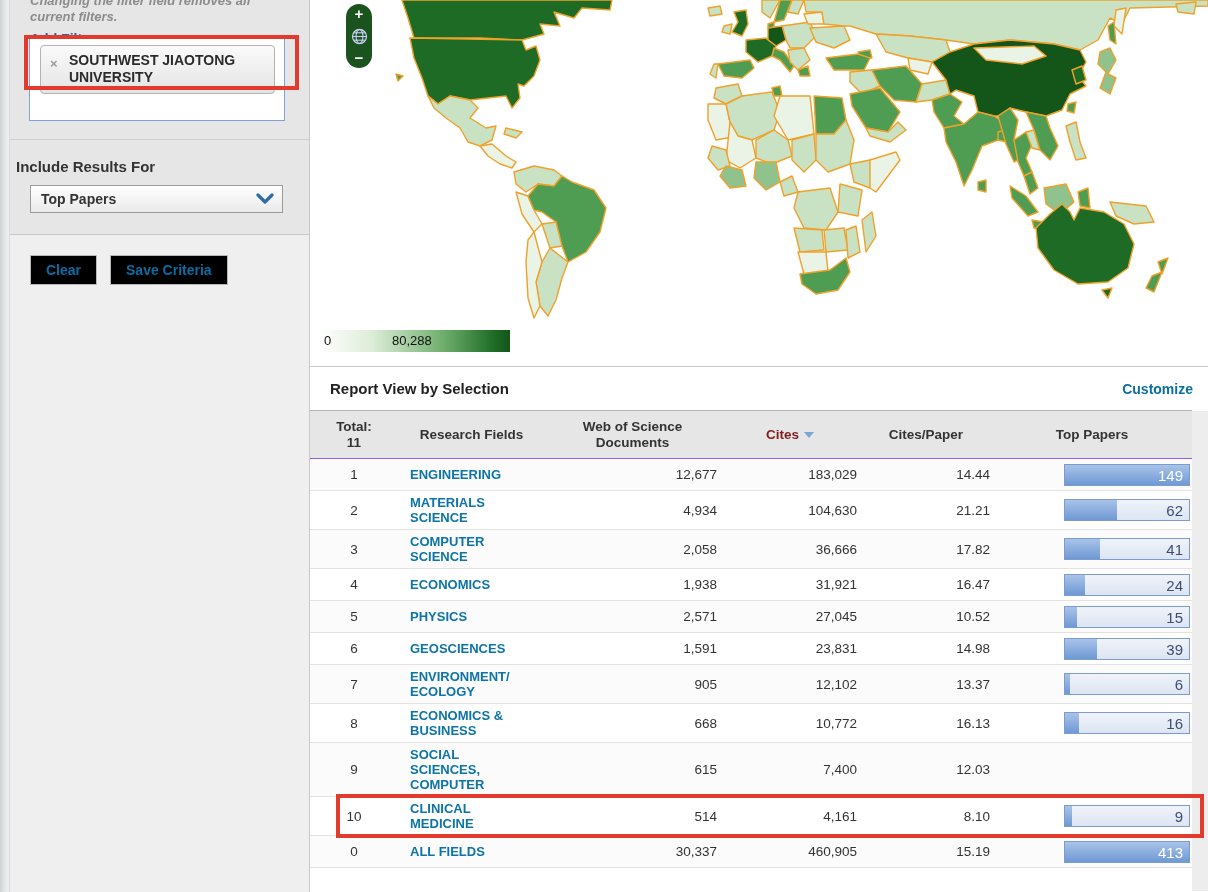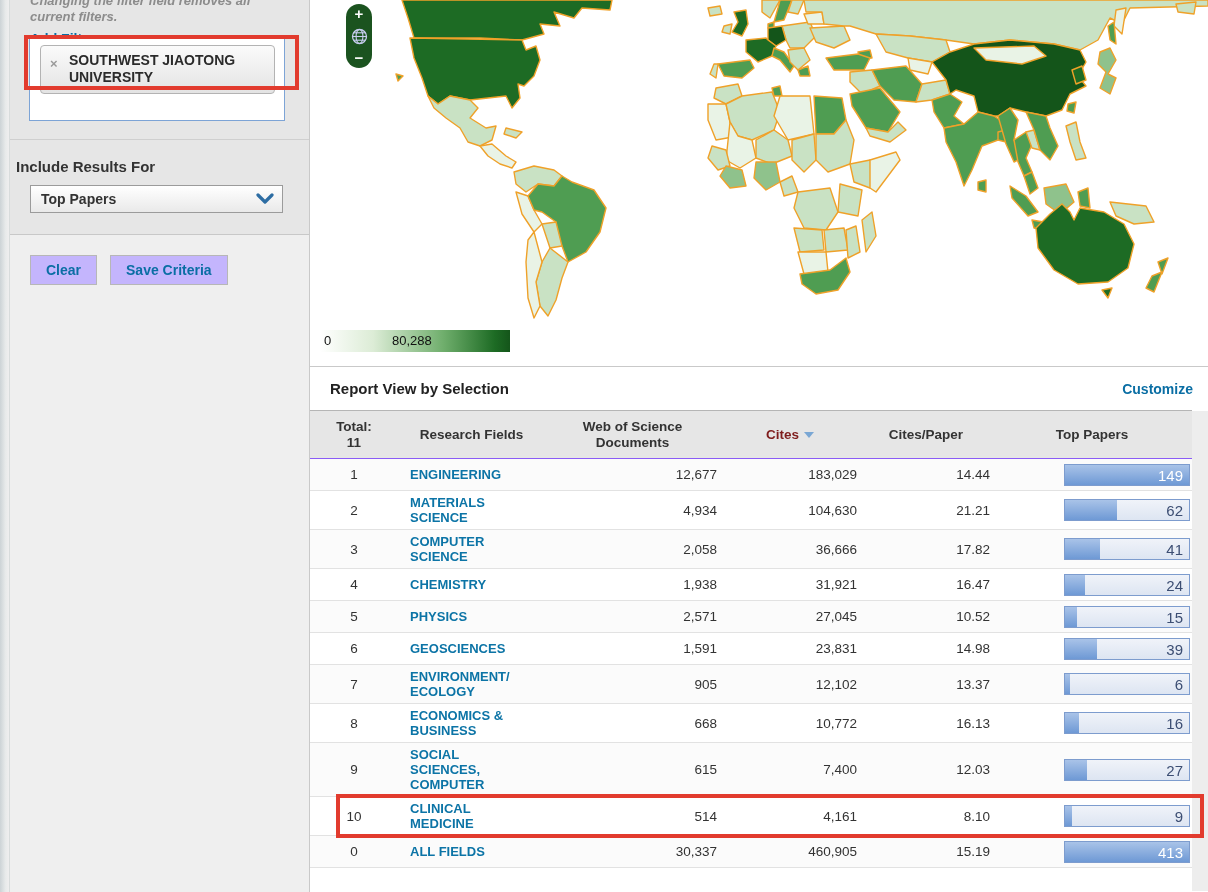--- a/index.html
+++ b/index.html
@@ -15,21 +15,21 @@
   .side-rest { position:relative; background:#efefef; padding:20px 14px 0 30px; }
   .side-note { margin-top:-7px; font-size:13px; font-weight:bold; font-style:italic; color:#8c8c8c; line-height:16px; width:250px; overflow:hidden; }
   .add-filter { display:inline-block; margin-top:6px; font-size:14px; font-weight:bold; color:#0a6ea4; text-decoration:none; }
   .filter-box { position:absolute; left:29px; top:45px; width:256px; height:83px; background:#fff; border:1px solid #7da4d6; }
   .chip { position:relative; margin:6px 9px 0 10px; padding:6px 8px 7px 28px; background:linear-gradient(#fbfbfb,#e3e3e3); border:1px solid #b3b3b3; border-radius:4px; font-size:14px; font-weight:bold; color:#2b2b2b; line-height:17px; }
   .chip .x { position:absolute; left:9px; top:9px; font-size:13px; font-weight:bold; color:#9a9a9a; cursor:pointer; }
   .side-h { font-size:15px; font-weight:bold; color:#333; }
   .select { position:absolute; left:30px; top:45px; width:253px; height:28px; background:linear-gradient(#ffffff,#e9e9e9); border:1px solid #9b9b9b; display:flex; align-items:center; padding:0 8px 0 10px; cursor:pointer; }
   .select .val { flex:1; font-size:14px; font-weight:bold; color:#333; }
   .btn-row { display:flex; gap:13px; }
-  .btn { height:30px; padding:0 15px; background:#c4b5fd; border:1px solid #b7b7b7; color:#0a6ea4; font-weight:bold; font-size:14px; font-family:"Liberation Sans",sans-serif; cursor:pointer; }
+  .btn { height:30px; padding:0 15px; background:#000000; border:1px solid #b7b7b7; color:#0a6ea4; font-weight:bold; font-size:14px; font-family:"Liberation Sans",sans-serif; cursor:pointer; }
 
   
   .ann-filter { position:absolute; left:24px; top:42px; width:275px; height:55px; border:4px solid var(--ann,#e23b2e); z-index:6; pointer-events:none; }
   .row-annotation { position:absolute; left:26px; right:-12px; top:-3px; bottom:-3px; border:4px solid var(--ann,#e23b2e); z-index:6; pointer-events:none; }
 
   
   .main { position:absolute; left:310px; top:0; width:898px; height:892px; background:#fff; }
   .map-area { position:relative; width:898px; height:367px; background:#fff; border-bottom:1px solid #c9c9c9; overflow:hidden; }
   .map-area svg { display:block; }
   .zoom-ctl { position:absolute; left:36px; top:4px; width:26px; height:64px; background:#1b531f; border-radius:13px; display:flex; flex-direction:column; align-items:center; justify-content:space-between; padding:3px 0; }
@@ -279,21 +279,21 @@
     <div class="c cpp">17.82</div>
     <div class="c top">
       <div class="bar">
         <div class="fill" style="width: 28%;"></div>
         <span class="num">41</span>
       </div>
     </div>
   </div>
           <div class="trow">
     <div class="c rank">4</div>
-    <div class="c field"><a href="#">CHEMISTRY</a></div>
+    <div class="c field"><a href="#">ECONOMICS</a></div>
     <div class="c wos">1,938</div>
     <div class="c cites">31,921</div>
     <div class="c cpp">16.47</div>
     <div class="c top">
       <div class="bar">
         <div class="fill" style="width: 16%;"></div>
         <span class="num">24</span>
       </div>
     </div>
   </div>
@@ -348,26 +348,20 @@
         <span class="num">16</span>
       </div>
     </div>
   </div>
           <div class="trow">
     <div class="c rank">9</div>
     <div class="c field"><a href="#">SOCIAL SCIENCES, COMPUTER</a></div>
     <div class="c wos">615</div>
     <div class="c cites">7,400</div>
     <div class="c cpp">12.03</div>
-    <div class="c top">
-      <div class="bar">
-        <div class="fill" style="width: 18%;"></div>
-        <span class="num">27</span>
-      </div>
-    </div>
   </div>
           <div class="trow">
     <div class="c rank">10</div>
     <div class="c field"><a href="#">CLINICAL MEDICINE</a></div>
     <div class="c wos">514</div>
     <div class="c cites">4,161</div>
     <div class="c cpp">8.10</div>
     <div class="c top">
       <div class="bar">
         <div class="fill" style="width: 6%;"></div>

